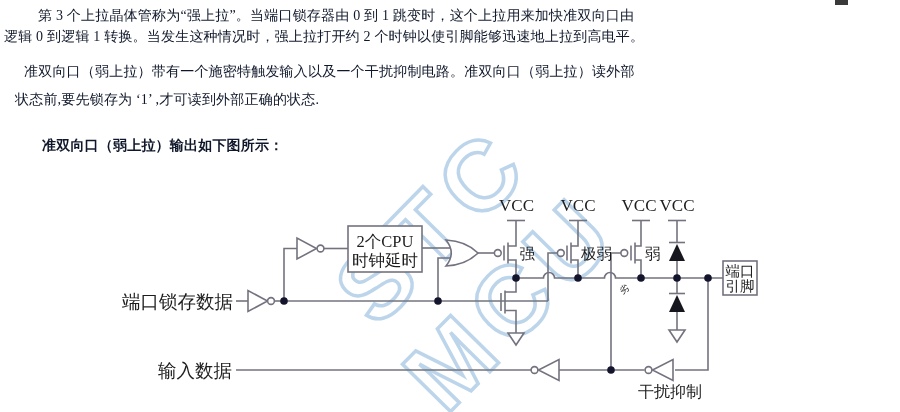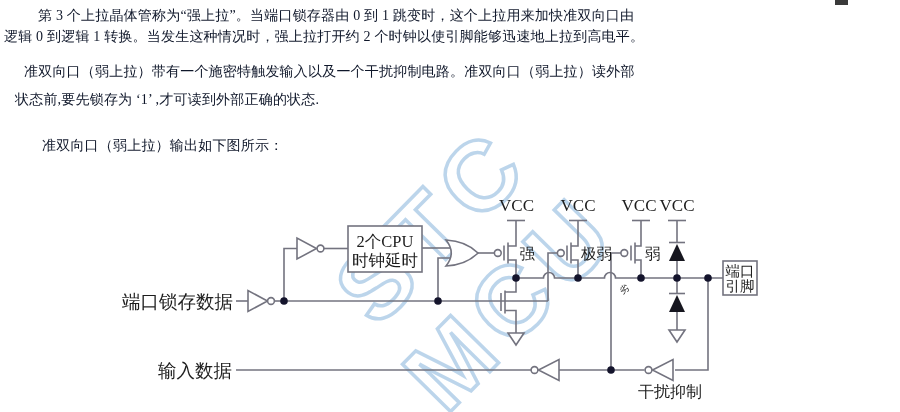--- a/index.html
+++ b/index.html
@@ -41,21 +41,21 @@
 </style>
 </head>
 <body>
 
 <div id="watermark">STC MCU</div>
 
 <div class="para" style="left:38px;top:7px;">第 3 个上拉晶体管称为“强上拉”。当端口锁存器由 0 到 1 跳变时，这个上拉用来加快准双向口由</div>
 <div class="para" style="left:4px;top:28px;">逻辑 0 到逻辑 1 转换。当发生这种情况时，强上拉打开约 2 个时钟以使引脚能够迅速地上拉到高电平。</div>
 <div class="para" style="left:24px;top:63px;">准双向口（弱上拉）带有一个施密特触发输入以及一个干扰抑制电路。准双向口（弱上拉）读外部</div>
 <div class="para" style="left:4px;top:91px;margin-left:11px;">状态前,要先锁存为 ‘1’ ,才可读到外部正确的状态.</div>
-<div class="para" style="left:42px;top:137px;">准双向口（弱上拉）输出如下图所示：</div>
+<div class="para" style="left:42px;top:137px;font-weight:bold;">准双向口（弱上拉）输出如下图所示：</div>
 
 <div class="corner" style="left:835px;top:0;width:13px;height:5px;"></div>
 
 <svg id="schematic" width="900" height="412" viewBox="0 0 900 412">
 
   <g>
 
     <path class="wire" d="M236,301 H248"></path>
     <path class="wire" d="M274.5,301 H284"></path>
     <path class="wire" d="M284,301 H548"></path>

